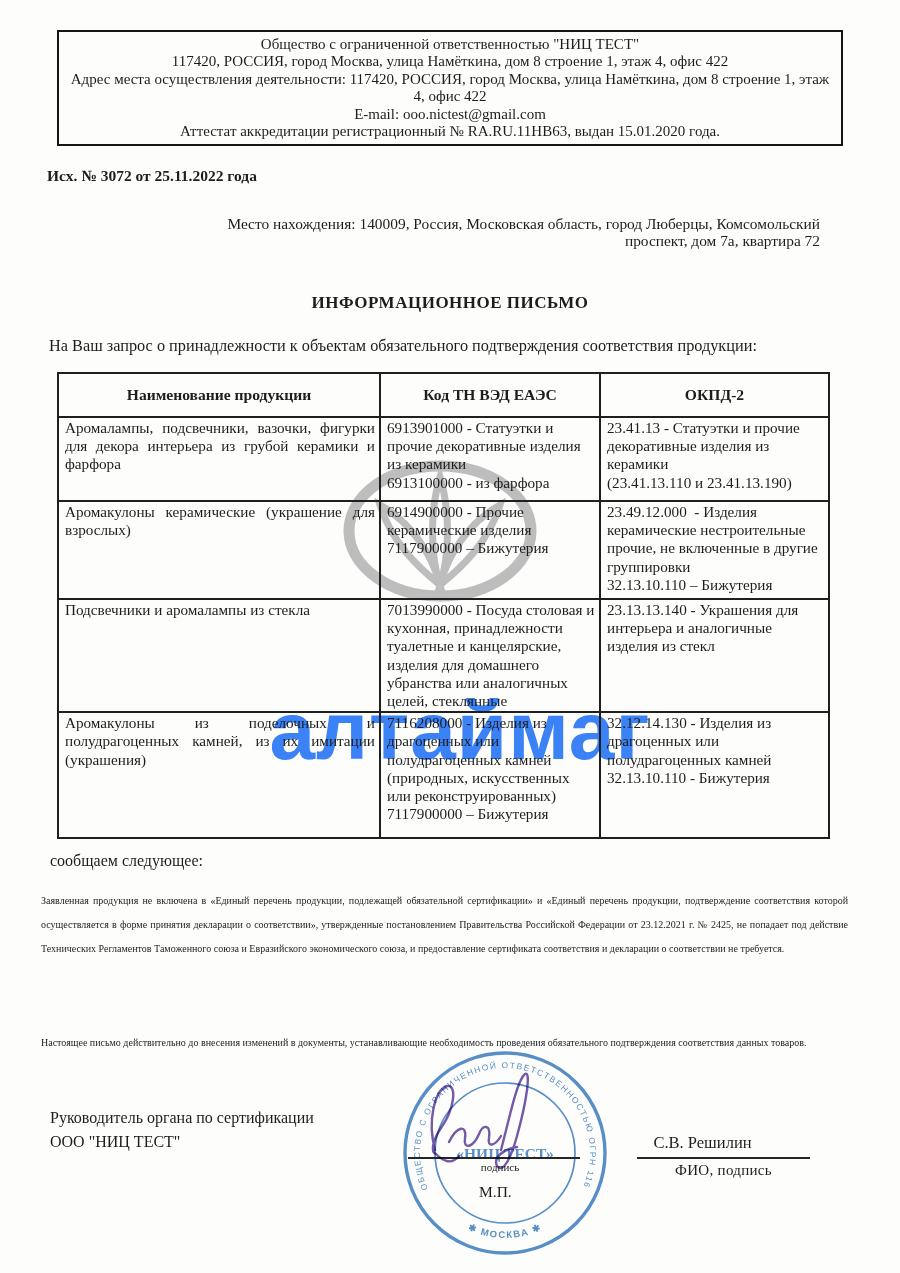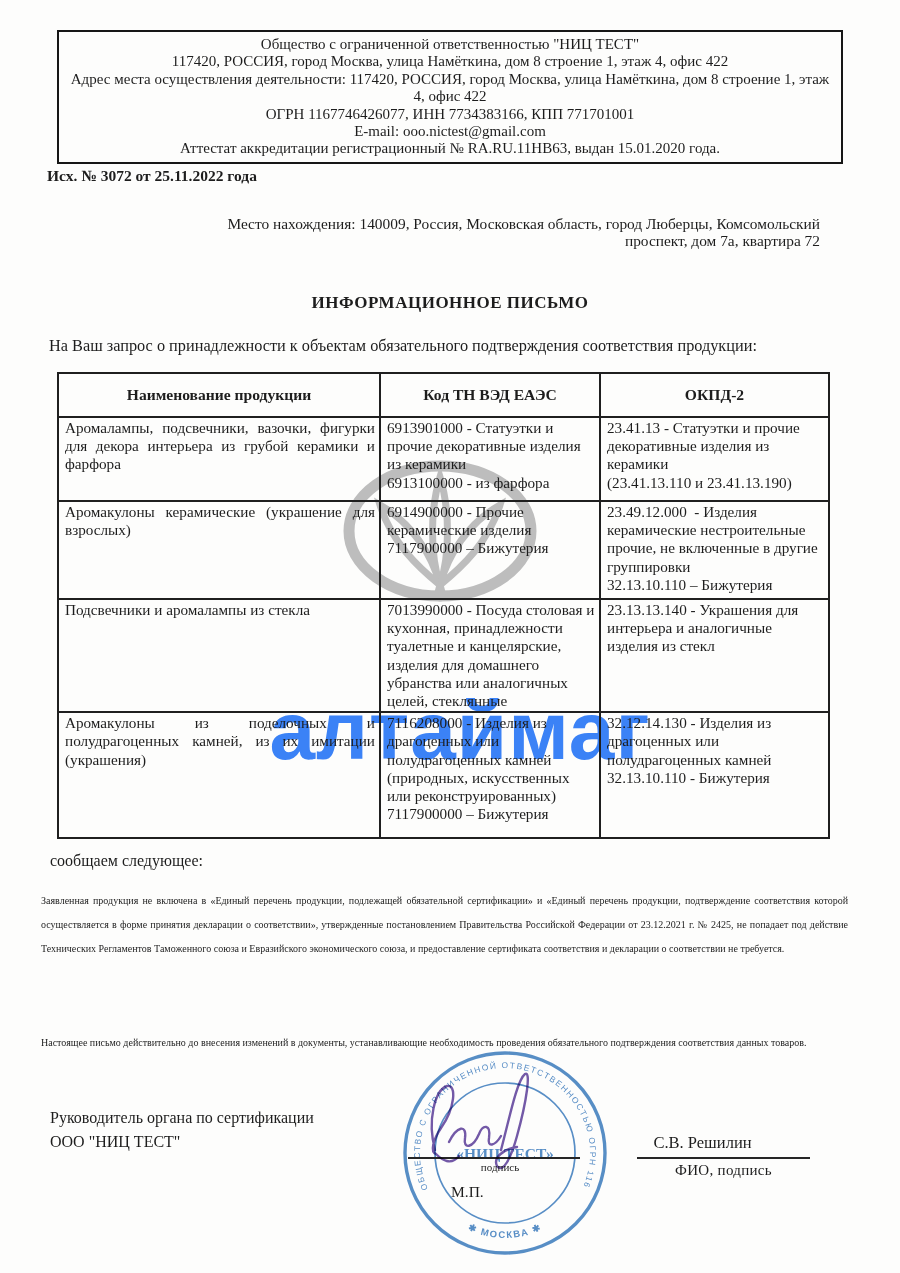--- a/index.html
+++ b/index.html
@@ -43,21 +43,21 @@
   .stamp{left:395px;top:1043px;width:220px;height:220px;z-index:2;
          mix-blend-mode:multiply;opacity:.92;}
   .handsig{left:405px;top:1050px;width:200px;height:140px;z-index:4;
            mix-blend-mode:multiply;opacity:.95;}
   .line{border-top:2px solid #262626;height:0;z-index:3;}
   .line-left{left:408px;top:1157px;width:172px;}
   .line-right{left:637px;top:1157px;width:173px;}
   .caption{font-size:11px;text-align:center;z-index:3;}
   .cap-sign{left:435px;top:1161px;width:130px;}
   .cap-fio{left:637px;top:1162px;width:173px;font-size:15px;letter-spacing:.3px;}
-  .mp{left:451px;top:1183px;font-size:15.5px;z-index:3;}
+  .mp{left:479px;top:1183px;font-size:15.5px;z-index:3;}
   .name{left:600px;top:1133px;width:205px;text-align:center;font-size:16.5px;z-index:1;}
 </style>
 </head>
 <body>
 
 <div class="page">
 
   <svg class="wm wm-logo" viewBox="0 0 200 155" xmlns="http://www.w3.org/2000/svg">
     <g stroke="#bdbdbd" fill="none" stroke-linecap="round">
       <ellipse cx="100" cy="76" rx="91" ry="65" stroke-width="11"></ellipse>
@@ -66,21 +66,20 @@
       <path d="M 100,130 C 122,112 148,88 160,50 C 128,68 108,100 100,130 Z" stroke-width="7"></path>
       <path d="M 100,130 L 100,143" stroke-width="7"></path>
     </g>
   </svg>
   <div class="wm wm-brand">алтаймаг</div>
 
   <div class="c letterhead">
     <div>Общество с ограниченной ответственностью "НИЦ ТЕСТ"</div>
     <div>117420, РОССИЯ, город Москва, улица Намёткина, дом 8 строение 1, этаж 4, офис 422</div>
     <div>Адрес места осуществления деятельности: 117420, РОССИЯ, город Москва, улица Намёткина, дом 8 строение 1, этаж 4, офис 422</div>
-    <div>ОГРН 1167746426077, ИНН 7734383166, КПП 771701001</div>
     <div>E-mail: ooo.nictest@gmail.com</div>
     <div>Аттестат аккредитации регистрационный № RA.RU.11НВ63, выдан 15.01.2020 года.</div>
   </div>
 
   <div class="c ref">Исх. № 3072 от 25.11.2022 года</div>
 
   <div class="c recipient">
     <div>Место нахождения: 140009, Россия, Московская область, город Люберцы, Комсомольский проспект, дом 7а, квартира 72</div>
   </div>
 

